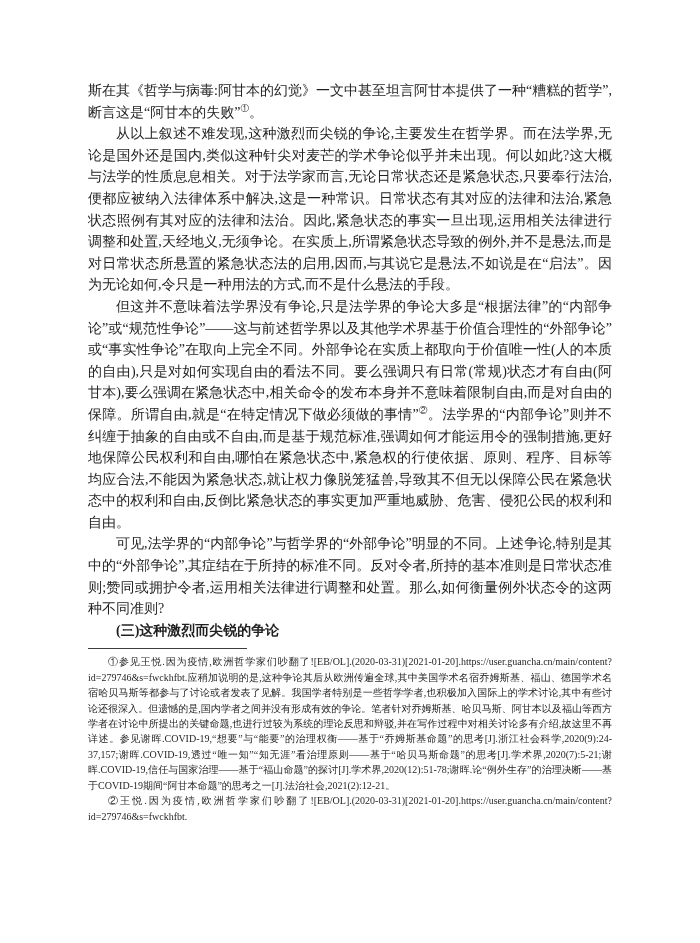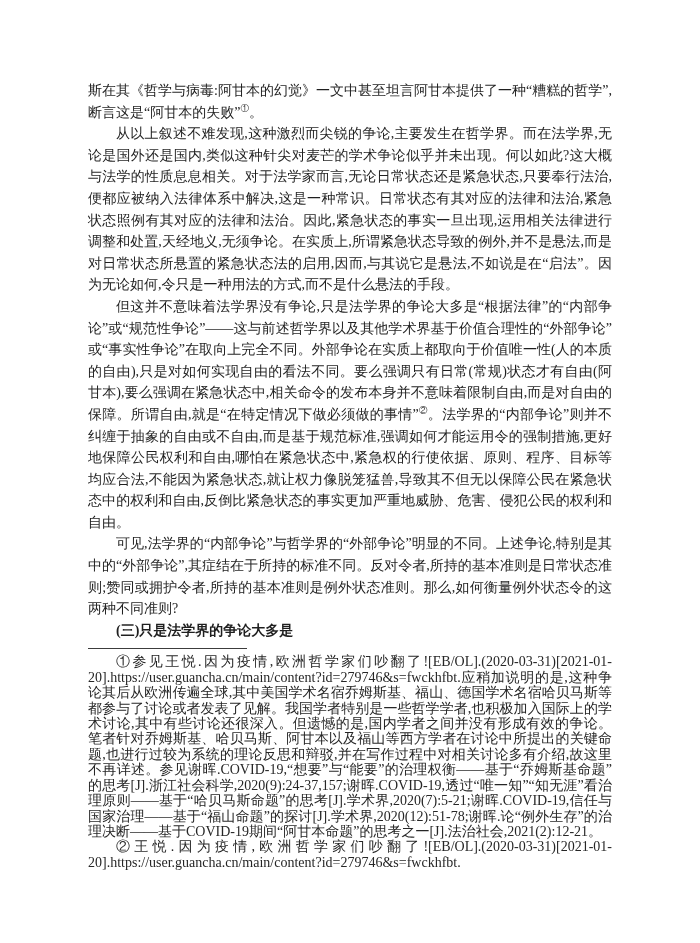--- a/index.html
+++ b/index.html
@@ -42,43 +42,43 @@
   }
   .footnote-divider {
     width: 159px;
     height: 0;
     border-top: 1px solid #3c3c3c;
     margin: 7px 0 5px 0;
   }
   .footnotes { width: 100%; }
   .fn {
     margin: 0;
-    font-size: 14px;
+    font-size: 10px;
     line-height: 15.4px;
     text-align: justify;
     text-indent: 2em;
     color: #262626;
   }
 </style>
 </head>
 <body>
 
 <div class="page">
 
   <div class="body-text">
 
     <p class="para no-indent"><span>斯在其《哲学与病毒:阿甘本的幻觉》一文中甚至坦言阿甘本提供了一种“糟糕的哲学”,断言这是“阿甘本的失败”</span><sup class="fn-sup">①</sup><span>。</span></p>
 
     <p class="para"><span>从以上叙述不难发现,这种激烈而尖锐的争论,主要发生在哲学界。而在法学界,无论是国外还是国内,类似这种针尖对麦芒的学术争论似乎并未出现。何以如此?这大概与法学的性质息息相关。对于法学家而言,无论日常状态还是紧急状态,只要奉行法治,便都应被纳入法律体系中解决,这是一种常识。日常状态有其对应的法律和法治,紧急状态照例有其对应的法律和法治。因此,紧急状态的事实一旦出现,运用相关法律进行调整和处置,天经地义,无须争论。在实质上,所谓紧急状态导致的例外,并不是悬法,而是对日常状态所悬置的紧急状态法的启用,因而,与其说它是悬法,不如说是在“启法”。因为无论如何,令只是一种用法的方式,而不是什么悬法的手段。</span></p>
 
     <p class="para"><span>但这并不意味着法学界没有争论,只是法学界的争论大多是“根据法律”的“内部争论”或“规范性争论”——这与前述哲学界以及其他学术界基于价值合理性的“外部争论”或“事实性争论”在取向上完全不同。外部争论在实质上都取向于价值唯一性(人的本质的自由),只是对如何实现自由的看法不同。要么强调只有日常(常规)状态才有自由(阿甘本),要么强调在紧急状态中,相关命令的发布本身并不意味着限制自由,而是对自由的保障。所谓自由,就是“在特定情况下做必须做的事情”</span><sup class="fn-sup">②</sup><span>。法学界的“内部争论”则并不纠缠于抽象的自由或不自由,而是基于规范标准,强调如何才能运用令的强制措施,更好地保障公民权利和自由,哪怕在紧急状态中,紧急权的行使依据、原则、程序、目标等均应合法,不能因为紧急状态,就让权力像脱笼猛兽,导致其不但无以保障公民在紧急状态中的权利和自由,反倒比紧急状态的事实更加严重地威胁、危害、侵犯公民的权利和自由。</span></p>
 
-    <p class="para"><span>可见,法学界的“内部争论”与哲学界的“外部争论”明显的不同。上述争论,特别是其中的“外部争论”,其症结在于所持的标准不同。反对令者,所持的基本准则是日常状态准则;赞同或拥护令者,所持的基本准则是例外状态准则。那么,如何衡量例外状态令的这两种不同准则?</span></p>
+    <p class="para"><span>可见,法学界的“内部争论”与哲学界的“外部争论”明显的不同。上述争论,特别是其中的“外部争论”,其症结在于所持的标准不同。反对令者,所持的基本准则是日常状态准则;赞同或拥护令者,运用相关法律进行调整和处置。那么,如何衡量例外状态令的这两种不同准则?</span></p>
 
-    <h3 class="heading">(三)只是法学界的争论大多是</h3>
+    <h3 class="heading">(三)这种激烈而尖锐的争论</h3>
 
 
   </div>
 
   <div class="footnote-divider"></div>
 
   <div class="footnotes">
 
     <p class="fn"><span class="fn-marker">①</span><span>参见王悦.因为疫情,欧洲哲学家们吵翻了![EB/OL].(2020-03-31)[2021-01-20].https://user.guancha.cn/main/content?id=279746&amp;s=fwckhfbt.应稍加说明的是,这种争论其后从欧洲传遍全球,其中美国学术名宿乔姆斯基、福山、德国学术名宿哈贝马斯等都参与了讨论或者发表了见解。我国学者特别是一些哲学学者,也积极加入国际上的学术讨论,其中有些讨论还很深入。但遗憾的是,国内学者之间并没有形成有效的争论。笔者针对乔姆斯基、哈贝马斯、阿甘本以及福山等西方学者在讨论中所提出的关键命题,也进行过较为系统的理论反思和辩驳,并在写作过程中对相关讨论多有介绍,故这里不再详述。参见谢晖.COVID-19,“想要”与“能要”的治理权衡——基于“乔姆斯基命题”的思考[J].浙江社会科学,2020(9):24-37,157;谢晖.COVID-19,透过“唯一知”“知无涯”看治理原则——基于“哈贝马斯命题”的思考[J].学术界,2020(7):5-21;谢晖.COVID-19,信任与国家治理——基于“福山命题”的探讨[J].学术界,2020(12):51-78;谢晖.论“例外生存”的治理决断——基于COVID-19期间“阿甘本命题”的思考之一[J].法治社会,2021(2):12-21。</span></p>
 

